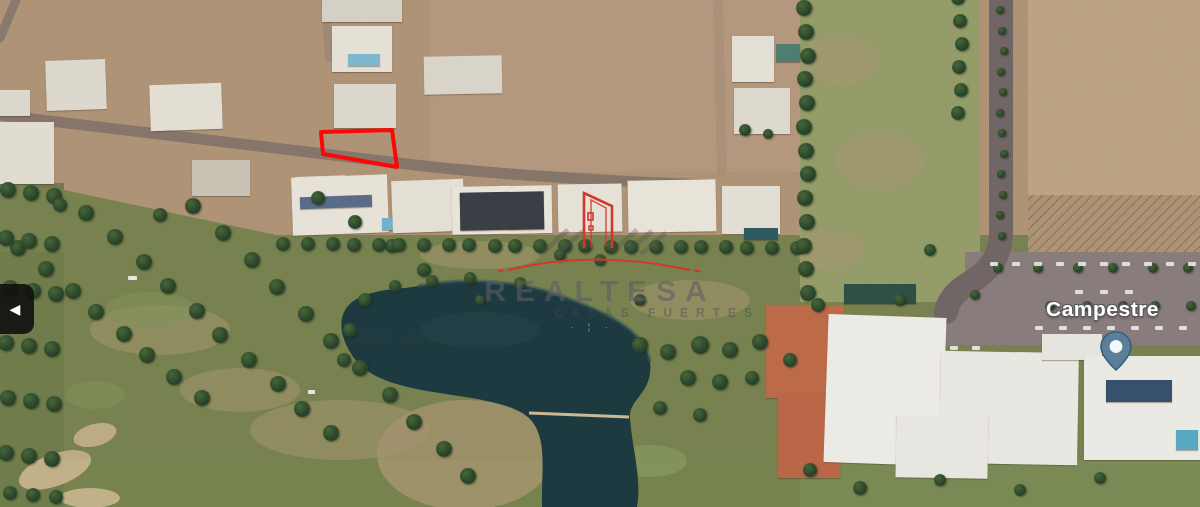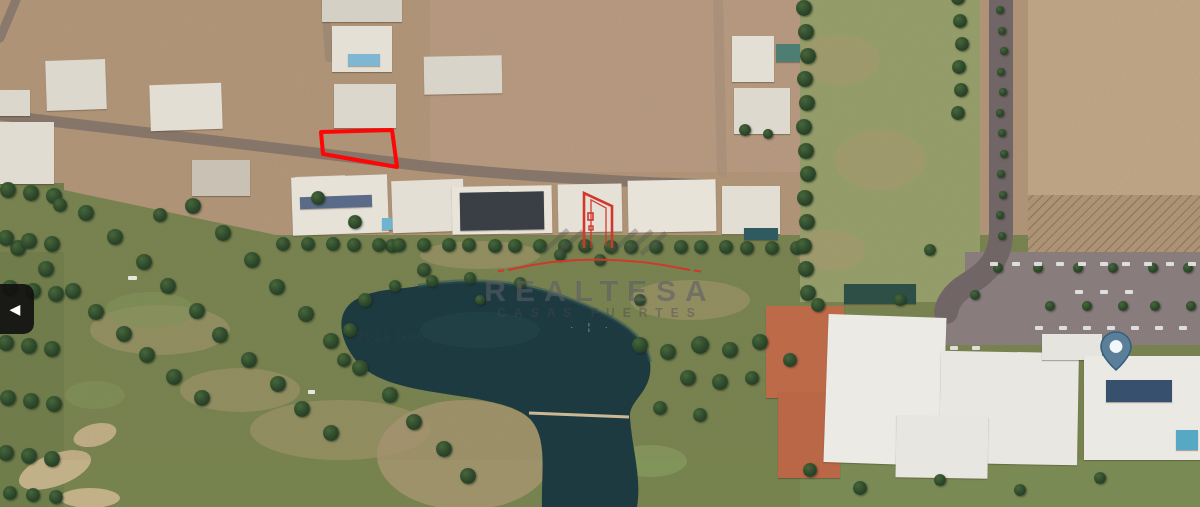--- a/index.html
+++ b/index.html
@@ -13,21 +13,21 @@
         background:radial-gradient(circle at 35% 32%, #47663a 0%, #2c472a 55%, #1d3320 100%);
         box-shadow:1px 1px 2px rgba(20,30,15,.5);}
   .car{position:absolute;width:8px;height:4px;background:#e9e9ea;opacity:.9;border-radius:1px;}
   .speck{position:absolute;width:9px;height:4px;background:#f4f2ec;opacity:.9;border-radius:1px;}
 
   
   #watermark{left:440px;top:178px;width:320px;height:150px;pointer-events:none;}
   #wm-brand{position:absolute;left:0;top:96px;width:320px;text-align:center;
             font-weight:bold;font-size:30px;letter-spacing:9px;color:rgba(72,72,82,.52);
             text-shadow:0 0 1px rgba(255,255,255,.15);}
-  #wm-tagline{position:absolute;left:0;top:128px;width:320px;text-align:center;
+  #wm-tagline{position:absolute;left:0;top:128px;width:320px;text-align:right;
             font-weight:bold;font-size:12px;letter-spacing:8px;color:rgba(72,72,82,.42);}
   #wm-dots{position:absolute;left:92px;top:144px;width:120px;text-align:center;
             font-size:9px;letter-spacing:6px;color:rgba(245,245,245,.5);}
 
   
   #street-label{left:1046px;top:297px;font-size:21px;font-weight:bold;color:#fff;letter-spacing:.5px;
       text-shadow:-1px -1px 0 #5a5a5a,1px -1px 0 #5a5a5a,-1px 1px 0 #5a5a5a,1px 1px 0 #5a5a5a,0 2px 3px rgba(0,0,0,.45);}
 
   
   #attribution{left:356px;top:328px;font-size:14px;font-weight:bold;letter-spacing:1px;
@@ -355,20 +355,21 @@
         <line x1="254" y1="92.4" x2="261" y2="93.4"></line>
       </g>
     </svg>
     <div id="wm-brand">REALTESA</div>
     <div id="wm-tagline">CASAS FUERTES</div>
     <div id="wm-dots">· ¦ ·</div>
   </div>
 
   <div class="abs" id="attribution">2023 Google</div>
 
+  <div class="abs" id="street-label">Campestre</div>
 
   <svg class="abs" width="36" height="42" viewBox="0 0 36 42" style="left:1098px;top:330px;cursor:pointer">
     <path d="M18,2 C9,2 3,9 3,17 C3,27 18,40 18,40 C18,40 33,27 33,17 C33,9 27,2 18,2 Z" stroke="#33607f" stroke-width="1.6" fill="#5b7f99"></path>
     <circle cx="18" cy="16.5" r="6.5" fill="#f2f8fa"></circle>
   </svg>
 
   <svg class="abs" width="120" height="70" viewBox="0 0 120 70" style="left:300px;top:115px">
     <polygon points="21,17 92,15 97,52 23,39" fill="none" stroke-width="4" stroke-linejoin="round" stroke="#ff0505"></polygon>
   </svg>
 

